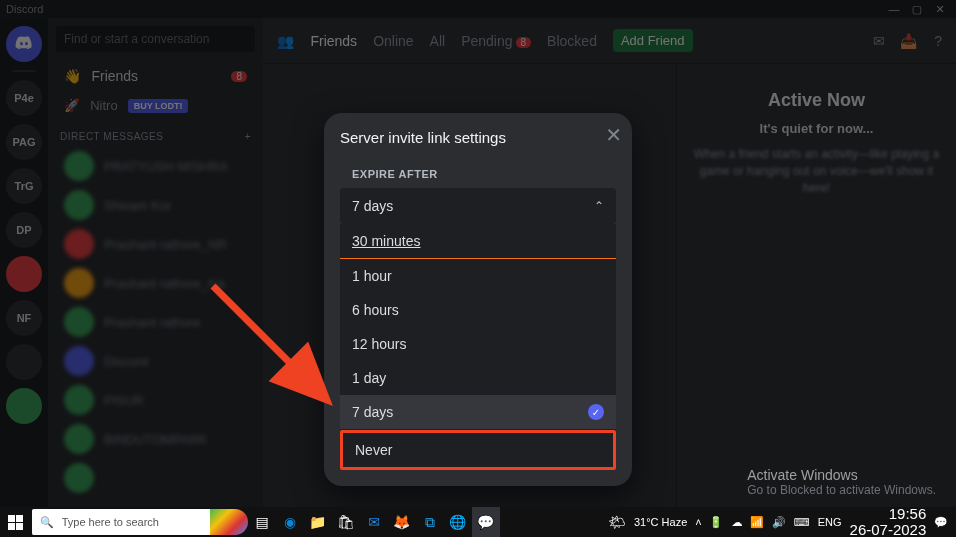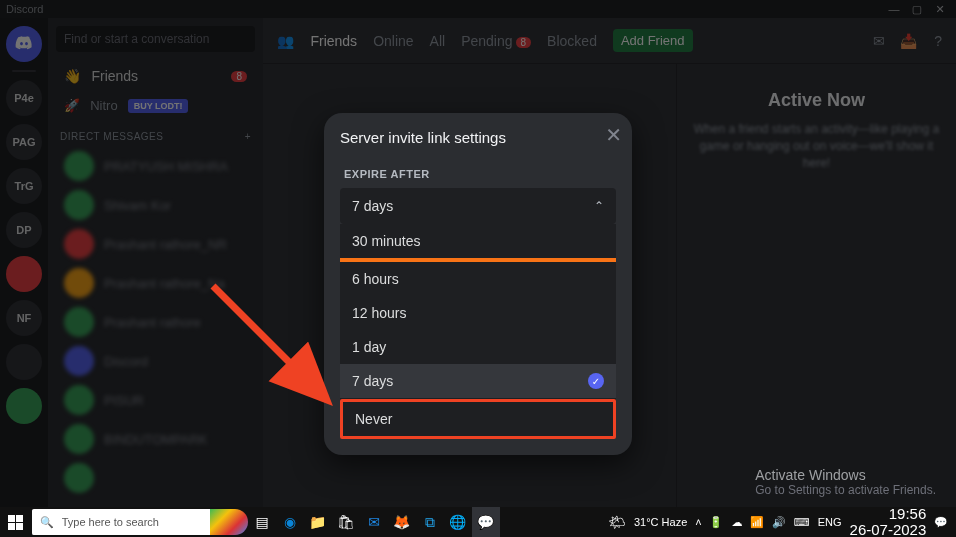--- a/index.html
+++ b/index.html
@@ -53,27 +53,27 @@
     .center { flex:1; }
     .rightbar { width:280px; border-left:1px solid #26272b; padding:16px; text-align:center; }
     .rightbar h3 { font-size:18px; color:#f2f3f5; margin:10px 0; }
     .rightbar .sub { color:#949ba4; font-size:12px; line-height:1.4; margin-top:10px; filter: blur(1.5px); }
 
     
     .modal { position:absolute; left:324px; top:113px; width:308px; background:#2b2d31; border-radius:18px;
              z-index:100; box-shadow:0 10px 30px rgba(0,0,0,.6); padding:16px; }
     .modal-title { font-size:15px; color:#f2f3f5; font-weight:500; }
     .modal-close { position:absolute; top:10px; right:10px; color:#80848e; font-size:20px; cursor:pointer; }
-    .label { font-size:11px; font-weight:700; letter-spacing:0.5px; color:#b5bac1; margin:22px 4px 8px; }
+    .label { font-size:11px; font-weight:700; letter-spacing:0.5px; color:#b5bac1; margin:22px 12px 8px; }
     .select { background:#1e1f22; border-radius:4px; padding:10px 12px; font-size:14px; color:#dcddde;
               display:flex; justify-content:space-between; align-items:center; cursor:pointer; }
     .chev { font-size:12px; color:#b5bac1; }
     .opts { background:#1e1f22; border-radius:0 0 4px 4px; margin-top:0; }
     .opt { padding:9px 12px; font-size:14px; color:#dcddde; display:flex; align-items:center; justify-content:space-between; cursor:pointer; }
-    .opt:first-child { border-bottom:4px solid #f97316; }
+    .opt:first-child { border-bottom:1px solid #f97316;text-decoration:underline; }
     .opt.sel { background:#35373c; }
     .check { width:16px; height:16px; border-radius:50%; background:#5865F2; color:#fff; font-size:10px;
              display:flex; align-items:center; justify-content:center; }
     .opt.never-hl { border:3px solid #ef4223; border-radius:2px; margin-top:1px; }
 
     
     .arrow { position:absolute; left:205px; top:278px; z-index:120; pointer-events:none; }
 
     
     .activate { position:absolute; right:20px; bottom:40px; text-align:left; color:#6d6f78; z-index:55; }
@@ -195,38 +195,40 @@
       <span class="right-icons">
         <span>✉</span>
         <span>📥</span>
         <span>?</span>
       </span>
     </div>
     <div class="content">
       <div class="center"></div>
       <div class="rightbar">
         <h3>Active Now</h3>
+        <div style="color:#dcddde;font-size:13px;font-weight:600">It's quiet for now...</div>
         <div class="sub">When a friend starts an activity—like playing a game or hanging out on voice—we'll show it here!</div>
       </div>
     </div>
   </div>
 </div>
 
 <div class="dim"></div>
 
 <div class="modal">
   <div class="modal-title">Server invite link settings</div>
   <div class="modal-close">✕</div>
   <div class="label">EXPIRE AFTER</div>
   <div class="select">
     <span>7 days</span>
     <span class="chev">⌃</span>
   </div>
   <div class="opts">
     <div class="opt">30 minutes</div>
+    <div class="opt">1 hour</div>
     <div class="opt">6 hours</div>
     <div class="opt">12 hours</div>
     <div class="opt">1 day</div>
     <div class="opt sel">
       <span>7 days</span>
       <span class="check">✓</span>
     </div>
     <div class="opt never-hl">Never</div>
   </div>
 </div>
@@ -235,21 +237,21 @@
   <defs>
       <marker id="ah" markerWidth="10" markerHeight="10" refX="7" refY="4" orient="auto">
     <path d="M0,0 L9,4 L0,8 Z" fill="#ef4223"></path>
       </marker>
     </defs>
   <line x1="8" y1="8" x2="118" y2="118" stroke="#ef4223" stroke-width="7" marker-end="url(#ah)"></line>
 </svg>
 
 <div class="activate">
   <div class="a1">Activate Windows</div>
-  <div class="a2">Go to Settings to activate Friends.</div>
+  <div class="a2">Go to Blocked to activate Windows.</div>
 </div>
 
 <div class="taskbar">
   <div class="start">
     <span class="win-logo">
         <span></span>
         <span></span>
         <span></span>
         <span></span>
       </span>

